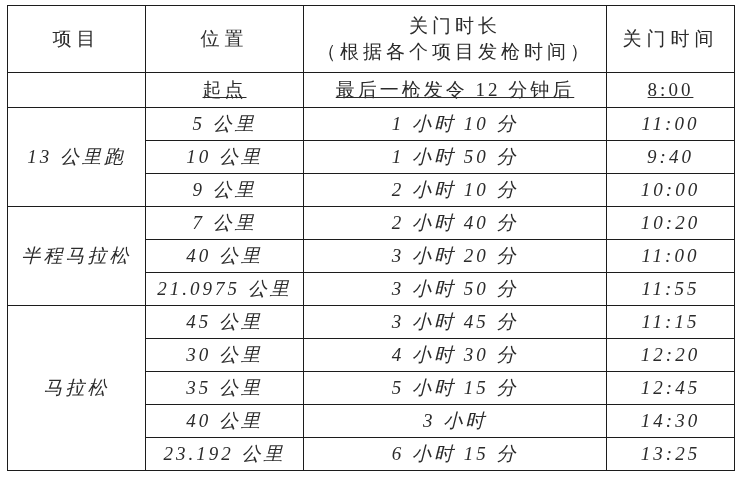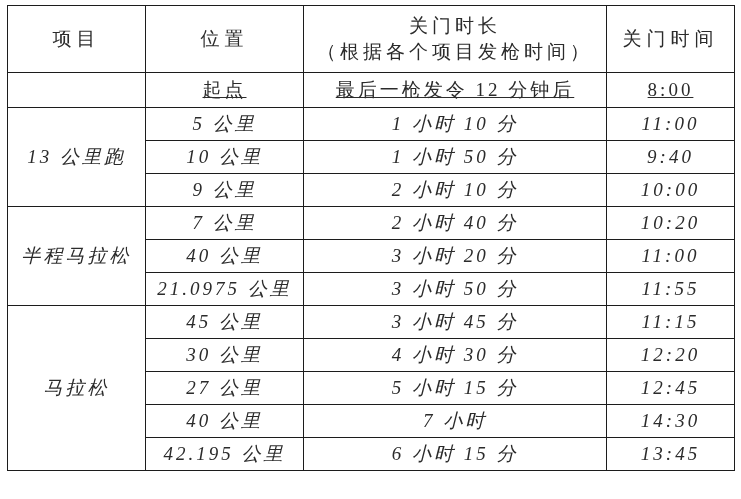--- a/index.html
+++ b/index.html
@@ -128,29 +128,29 @@
         <td>45 公里</td>
         <td>3 小时 45 分</td>
         <td>11:15</td>
       </tr>
       <tr class="data-row">
         <td>30 公里</td>
         <td>4 小时 30 分</td>
         <td>12:20</td>
       </tr>
       <tr class="data-row">
-        <td>27 公里</td>
+        <td>35 公里</td>
         <td>5 小时 15 分</td>
         <td>12:45</td>
       </tr>
       <tr class="data-row">
         <td>40 公里</td>
-        <td>7 小时</td>
+        <td>3 小时</td>
         <td>14:30</td>
       </tr>
       <tr class="data-row">
-        <td>42.195 公里</td>
+        <td>23.192 公里</td>
         <td>6 小时 15 分</td>
-        <td>13:45</td>
+        <td>13:25</td>
       </tr>
     </tbody>
   </table>
 </div>
 
 </body></html>

